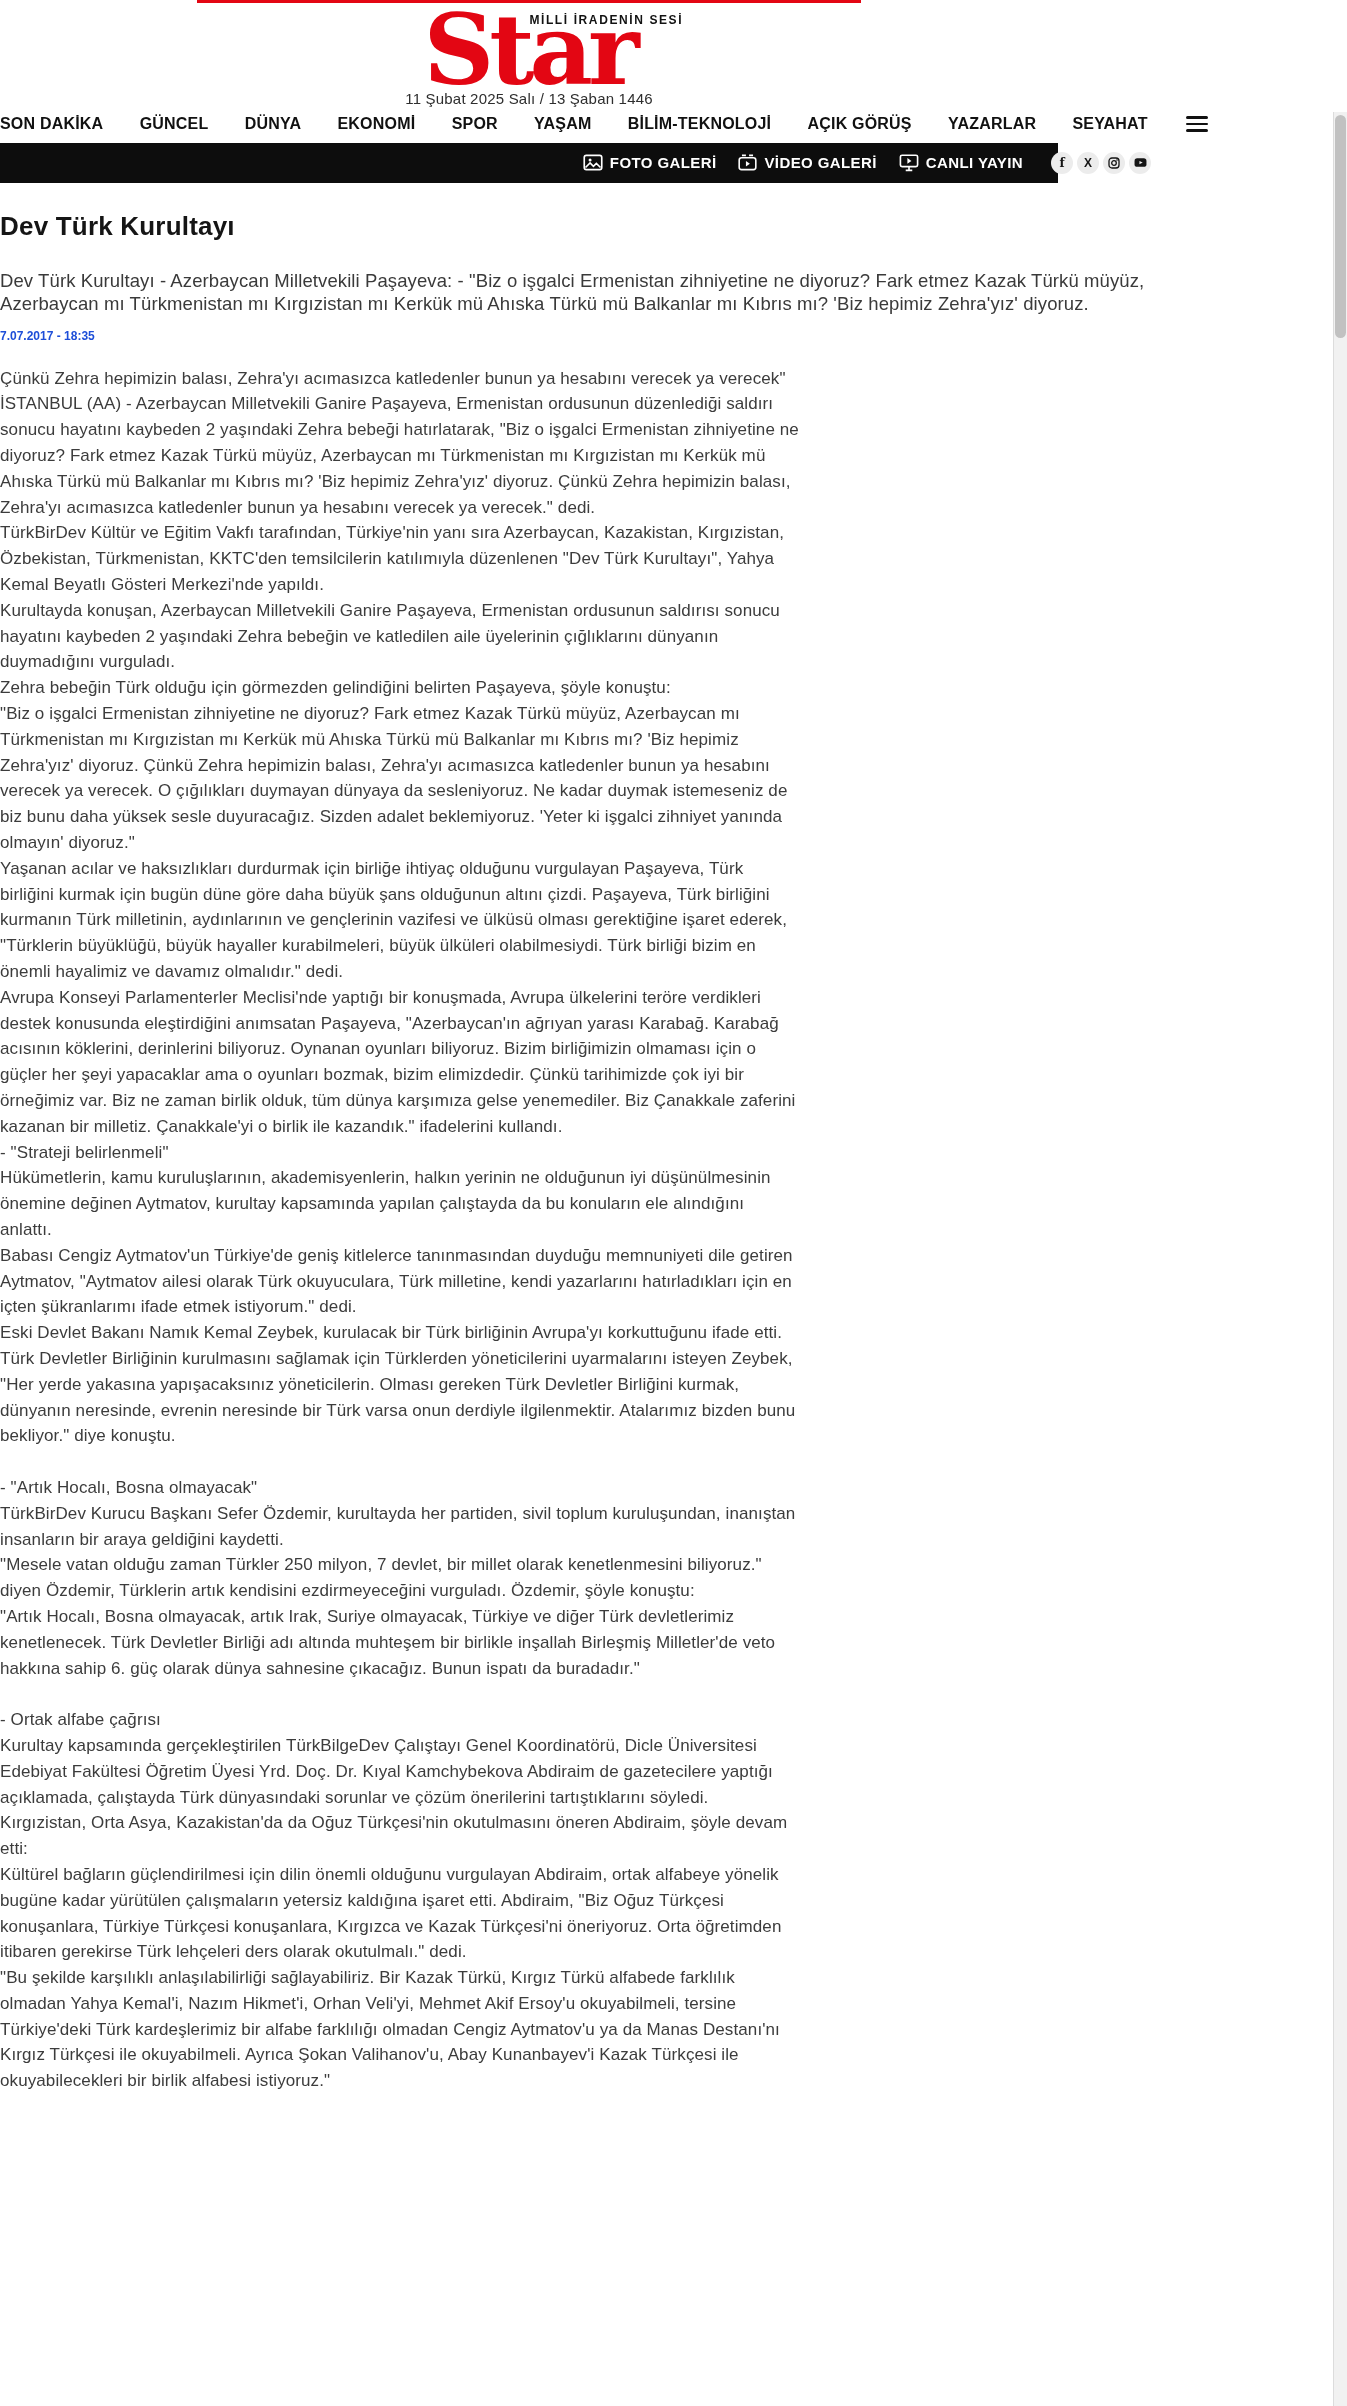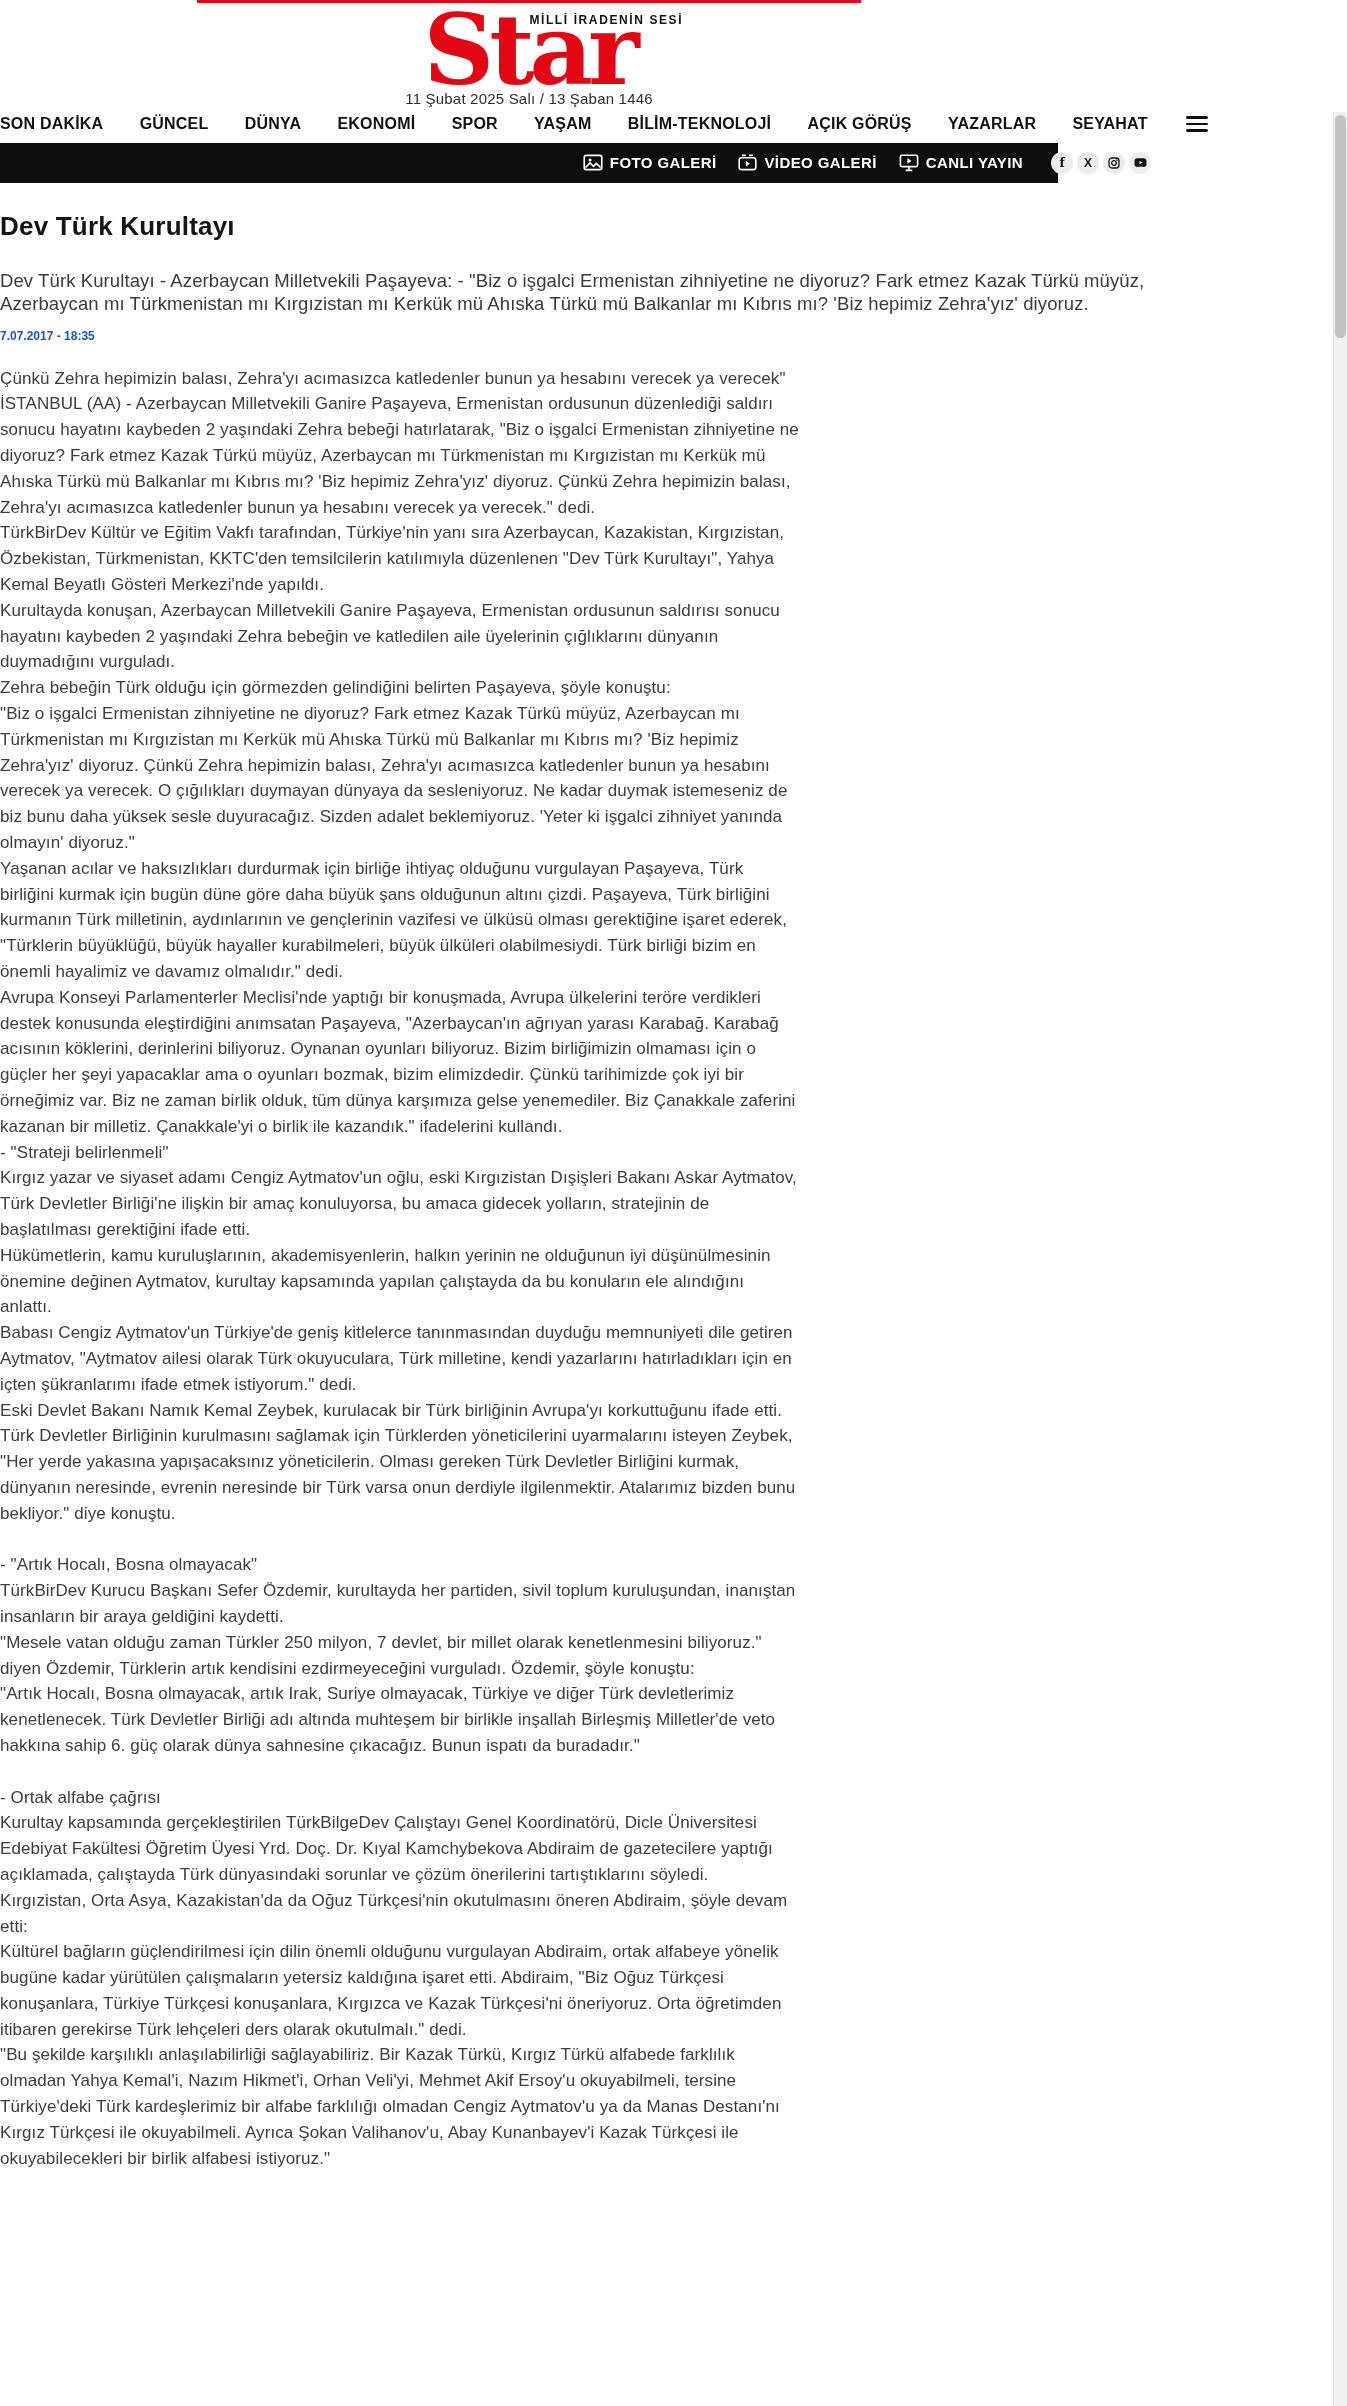--- a/index.html
+++ b/index.html
@@ -165,21 +165,20 @@
     <div class="article-body">
         <p class="body-para">Çünkü Zehra hepimizin balası, Zehra'yı acımasızca katledenler bunun ya hesabını verecek ya verecek"</p>
         <p class="body-para">İSTANBUL (AA) - Azerbaycan Milletvekili Ganire Paşayeva, Ermenistan ordusunun düzenlediği saldırı sonucu hayatını kaybeden 2 yaşındaki Zehra bebeği hatırlatarak, "Biz o işgalci Ermenistan zihniyetine ne diyoruz? Fark etmez Kazak Türkü müyüz, Azerbaycan mı Türkmenistan mı Kırgızistan mı Kerkük mü Ahıska Türkü mü Balkanlar mı Kıbrıs mı? 'Biz hepimiz Zehra'yız' diyoruz. Çünkü Zehra hepimizin balası, Zehra'yı acımasızca katledenler bunun ya hesabını verecek ya verecek." dedi.</p>
         <p class="body-para">TürkBirDev Kültür ve Eğitim Vakfı tarafından, Türkiye'nin yanı sıra Azerbaycan, Kazakistan, Kırgızistan, Özbekistan, Türkmenistan, KKTC'den temsilcilerin katılımıyla düzenlenen "Dev Türk Kurultayı", Yahya Kemal Beyatlı Gösteri Merkezi'nde yapıldı.</p>
         <p class="body-para">Kurultayda konuşan, Azerbaycan Milletvekili Ganire Paşayeva, Ermenistan ordusunun saldırısı sonucu hayatını kaybeden 2 yaşındaki Zehra bebeğin ve katledilen aile üyelerinin çığlıklarını dünyanın duymadığını vurguladı.</p>
         <p class="body-para">Zehra bebeğin Türk olduğu için görmezden gelindiğini belirten Paşayeva, şöyle konuştu:</p>
         <p class="body-para">"Biz o işgalci Ermenistan zihniyetine ne diyoruz? Fark etmez Kazak Türkü müyüz, Azerbaycan mı Türkmenistan mı Kırgızistan mı Kerkük mü Ahıska Türkü mü Balkanlar mı Kıbrıs mı? 'Biz hepimiz Zehra'yız' diyoruz. Çünkü Zehra hepimizin balası, Zehra'yı acımasızca katledenler bunun ya hesabını verecek ya verecek. O çığılıkları duymayan dünyaya da sesleniyoruz. Ne kadar duymak istemeseniz de biz bunu daha yüksek sesle duyuracağız. Sizden adalet beklemiyoruz. 'Yeter ki işgalci zihniyet yanında olmayın' diyoruz."</p>
         <p class="body-para">Yaşanan acılar ve haksızlıkları durdurmak için birliğe ihtiyaç olduğunu vurgulayan Paşayeva, Türk birliğini kurmak için bugün düne göre daha büyük şans olduğunun altını çizdi. Paşayeva, Türk birliğini kurmanın Türk milletinin, aydınlarının ve gençlerinin vazifesi ve ülküsü olması gerektiğine işaret ederek, "Türklerin büyüklüğü, büyük hayaller kurabilmeleri, büyük ülküleri olabilmesiydi. Türk birliği bizim en önemli hayalimiz ve davamız olmalıdır." dedi.</p>
         <p class="body-para">Avrupa Konseyi Parlamenterler Meclisi'nde yaptığı bir konuşmada, Avrupa ülkelerini teröre verdikleri destek konusunda eleştirdiğini anımsatan Paşayeva, "Azerbaycan'ın ağrıyan yarası Karabağ. Karabağ acısının köklerini, derinlerini biliyoruz. Oynanan oyunları biliyoruz. Bizim birliğimizin olmaması için o güçler her şeyi yapacaklar ama o oyunları bozmak, bizim elimizdedir. Çünkü tarihimizde çok iyi bir örneğimiz var. Biz ne zaman birlik olduk, tüm dünya karşımıza gelse yenemediler. Biz Çanakkale zaferini kazanan bir milletiz. Çanakkale'yi o birlik ile kazandık." ifadelerini kullandı.</p>
         <p class="body-para">- "Strateji belirlenmeli"</p>
-        <p class="body-para">Kırgız yazar ve siyaset adamı Cengiz Aytmatov'un oğlu, eski Kırgızistan Dışişleri Bakanı Askar Aytmatov, Türk Devletler Birliği'ne ilişkin bir amaç konuluyorsa, bu amaca gidecek yolların, stratejinin de başlatılması gerektiğini ifade etti.</p>
         <p class="body-para">Hükümetlerin, kamu kuruluşlarının, akademisyenlerin, halkın yerinin ne olduğunun iyi düşünülmesinin önemine değinen Aytmatov, kurultay kapsamında yapılan çalıştayda da bu konuların ele alındığını anlattı.</p>
         <p class="body-para">Babası Cengiz Aytmatov'un Türkiye'de geniş kitlelerce tanınmasından duyduğu memnuniyeti dile getiren Aytmatov, "Aytmatov ailesi olarak Türk okuyuculara, Türk milletine, kendi yazarlarını hatırladıkları için en içten şükranlarımı ifade etmek istiyorum." dedi.</p>
         <p class="body-para">Eski Devlet Bakanı Namık Kemal Zeybek, kurulacak bir Türk birliğinin Avrupa'yı korkuttuğunu ifade etti. Türk Devletler Birliğinin kurulmasını sağlamak için Türklerden yöneticilerini uyarmalarını isteyen Zeybek, "Her yerde yakasına yapışacaksınız yöneticilerin. Olması gereken Türk Devletler Birliğini kurmak, dünyanın neresinde, evrenin neresinde bir Türk varsa onun derdiyle ilgilenmektir. Atalarımız bizden bunu bekliyor." diye konuştu.</p>
         <p class="body-para spacer"></p>
         <p class="body-para">- "Artık Hocalı, Bosna olmayacak"</p>
         <p class="body-para">TürkBirDev Kurucu Başkanı Sefer Özdemir, kurultayda her partiden, sivil toplum kuruluşundan, inanıştan insanların bir araya geldiğini kaydetti.</p>
         <p class="body-para">"Mesele vatan olduğu zaman Türkler 250 milyon, 7 devlet, bir millet olarak kenetlenmesini biliyoruz." diyen Özdemir, Türklerin artık kendisini ezdirmeyeceğini vurguladı. Özdemir, şöyle konuştu:</p>
         <p class="body-para">"Artık Hocalı, Bosna olmayacak, artık Irak, Suriye olmayacak, Türkiye ve diğer Türk devletlerimiz kenetlenecek. Türk Devletler Birliği adı altında muhteşem bir birlikle inşallah Birleşmiş Milletler'de veto hakkına sahip 6. güç olarak dünya sahnesine çıkacağız. Bunun ispatı da buradadır."</p>
         <p class="body-para spacer"></p>
         <p class="body-para">- Ortak alfabe çağrısı</p>

